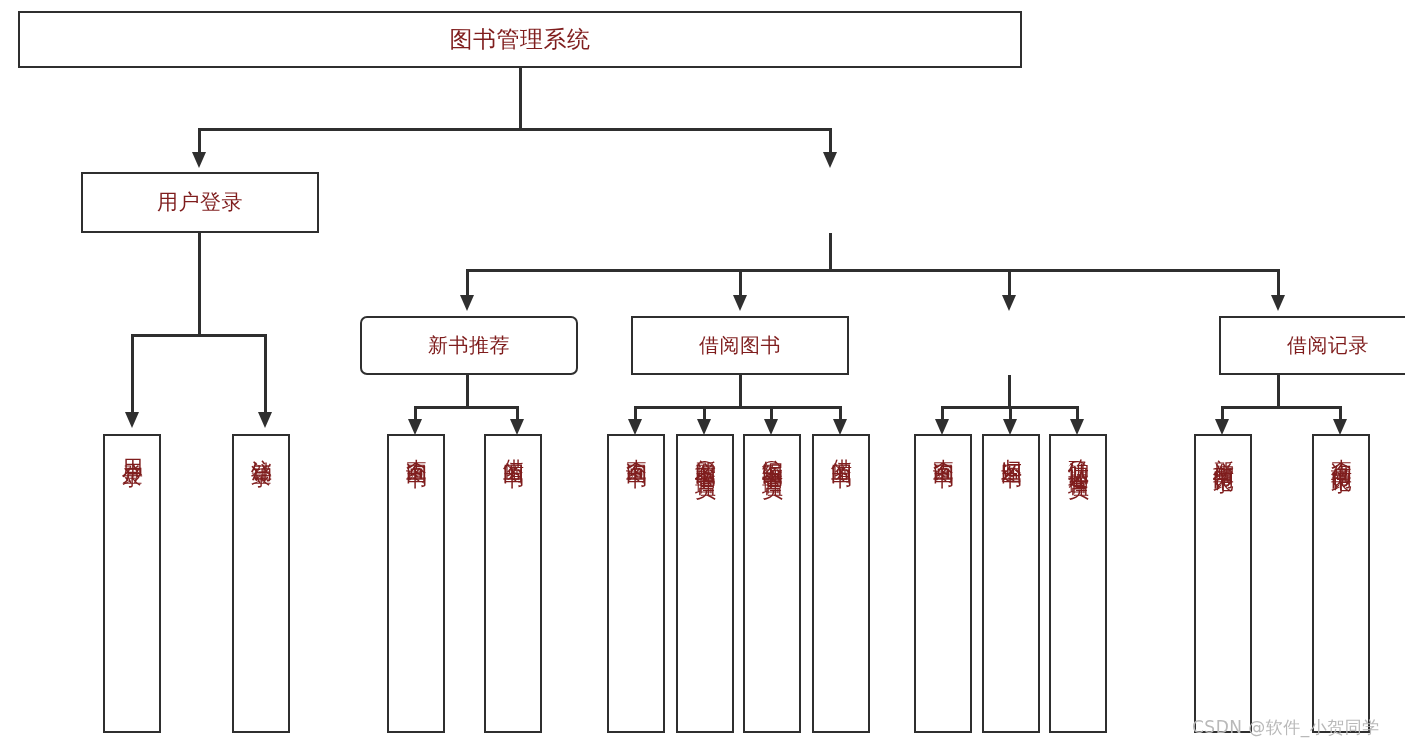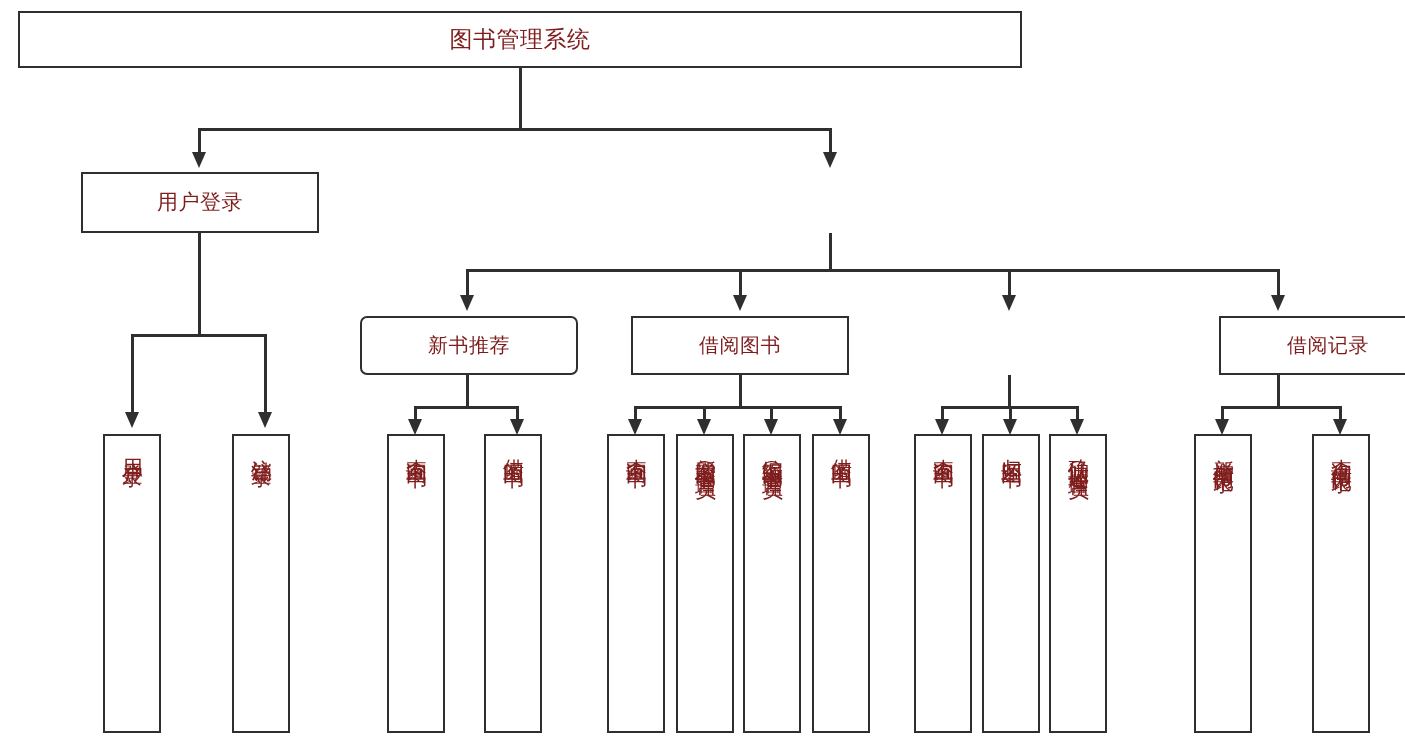--- a/index.html
+++ b/index.html
@@ -195,14 +195,15 @@
     <span class="lbl">确认归还（管理员）</span>
   </div>
 
   <div class="node leaf" style="left:1194px;top:434px;width:58px;height:299px;">
     <span class="lbl">新增借阅记录</span>
   </div>
   <div class="node leaf" style="left:1312px;top:434px;width:58px;height:299px;">
     <span class="lbl">查询借阅记录</span>
   </div>
 
+  <div class="watermark" style="left:1192px;top:716px;">CSDN @软件_小贺同学</div>
 
 </div>
 
 </body></html>

